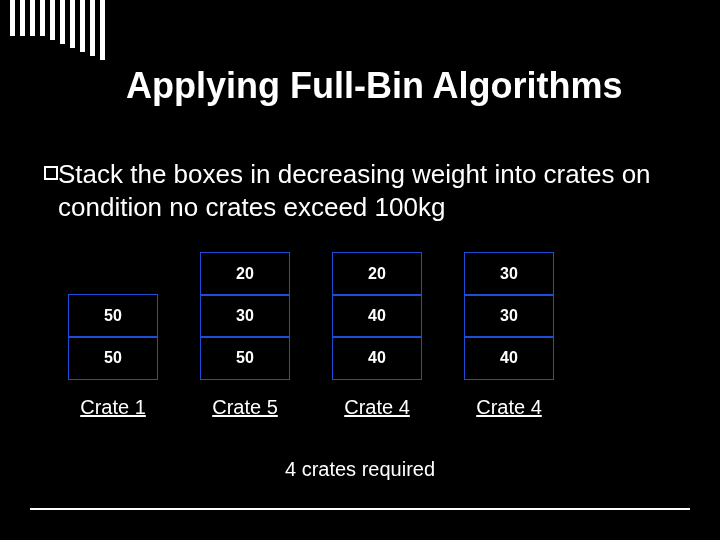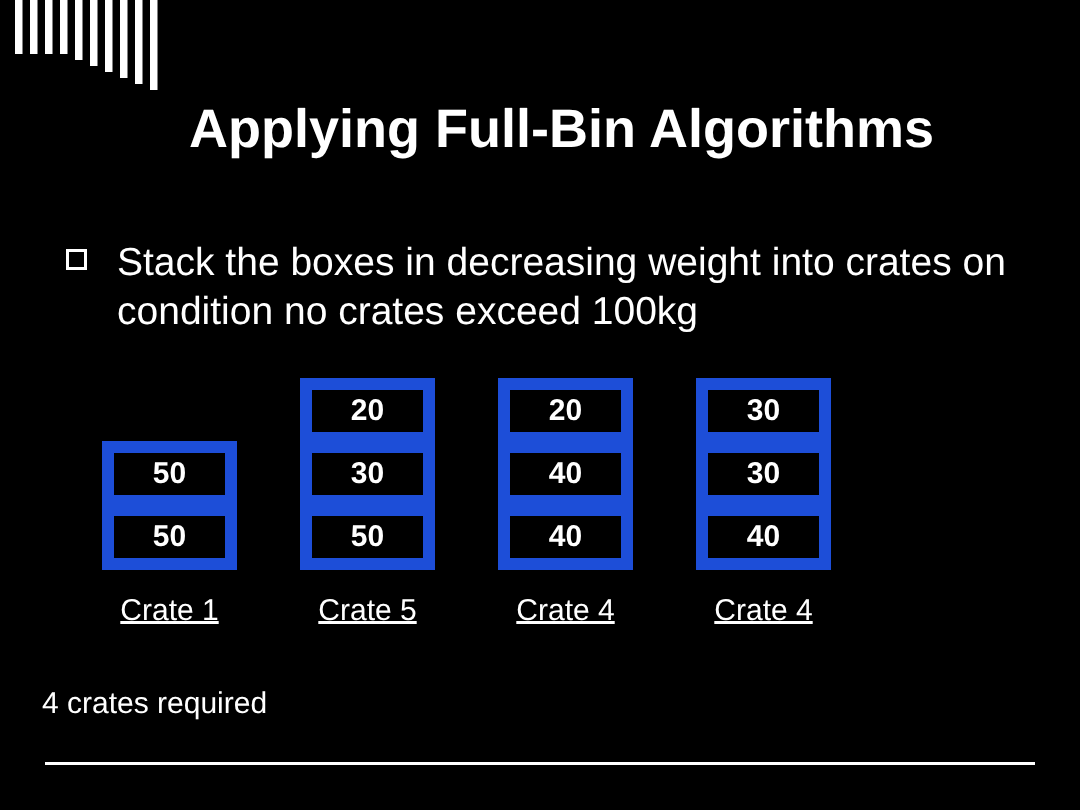--- a/index.html
+++ b/index.html
@@ -46,21 +46,21 @@
     right: 30px;
     line-height: 1.1;
   }
   .bullet-row {
     position: absolute;
     top: 158px;
     left: 44px;
     right: 40px;
     display: flex;
     align-items: flex-start;
-    gap: 20px;
+    gap: 0;
   }
   .bullet-box {
     width: 14px;
     height: 14px;
     border: 2px solid #fff;
     flex: 0 0 auto;
     margin-top: 8px;
   }
   .bullet-text {
     font-size: 26px;
@@ -80,45 +80,45 @@
     display: flex;
     flex-direction: column;
     align-items: center;
   }
   .stack {
     display: flex;
     flex-direction: column;
     width: 90px;
   }
   .cell {
-    border: 8px solid #1d4ed8;
+    border: 1px solid #1d4ed8;
     height: 44px;
     display: flex;
     align-items: center;
     justify-content: center;
-    font-size: 20px;
+    font-size: 16px;
     font-weight: 700;
     color: #fff;
     margin-top: -2px;
   }
   .cell:first-child { margin-top: 0; }
   .crate-label {
     font-size: 20px;
     margin-top: 16px;
     color: #fff;
     text-decoration: underline;
   }
   .summary {
     font-size: 20px;
     color: #fff;
     position: absolute;
     top: 458px;
     left: 0;
     right: 0;
-    padding-left: 28px;
+    text-align: center;
   }
   .footer-line {
     position: absolute;
     left: 30px;
     right: 30px;
     bottom: 30px;
     height: 2px;
     background: #fff;
   }
 </style>

